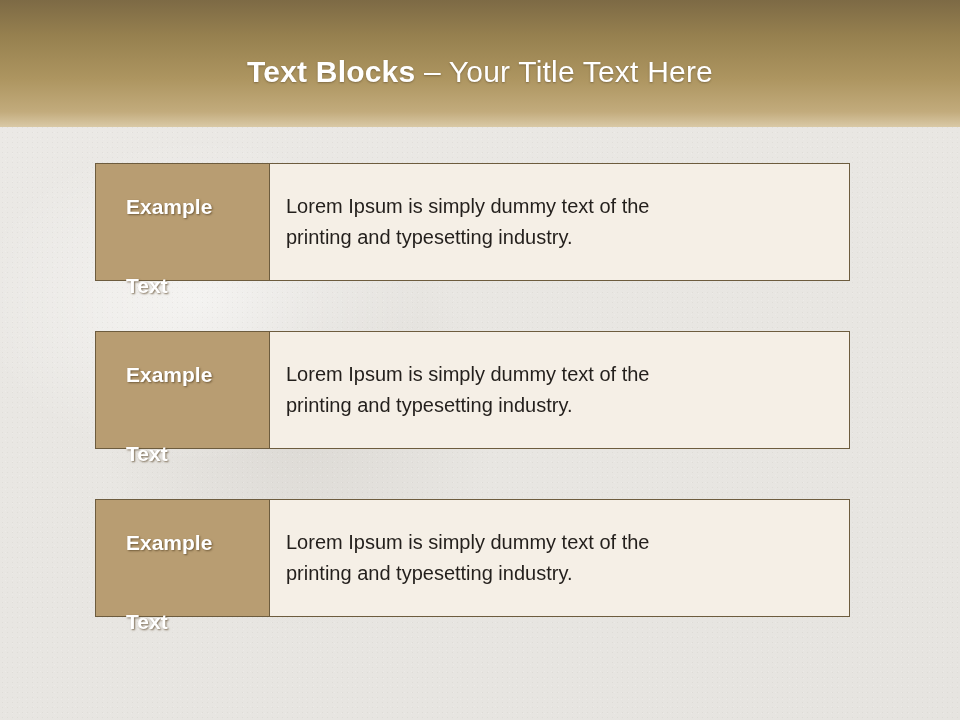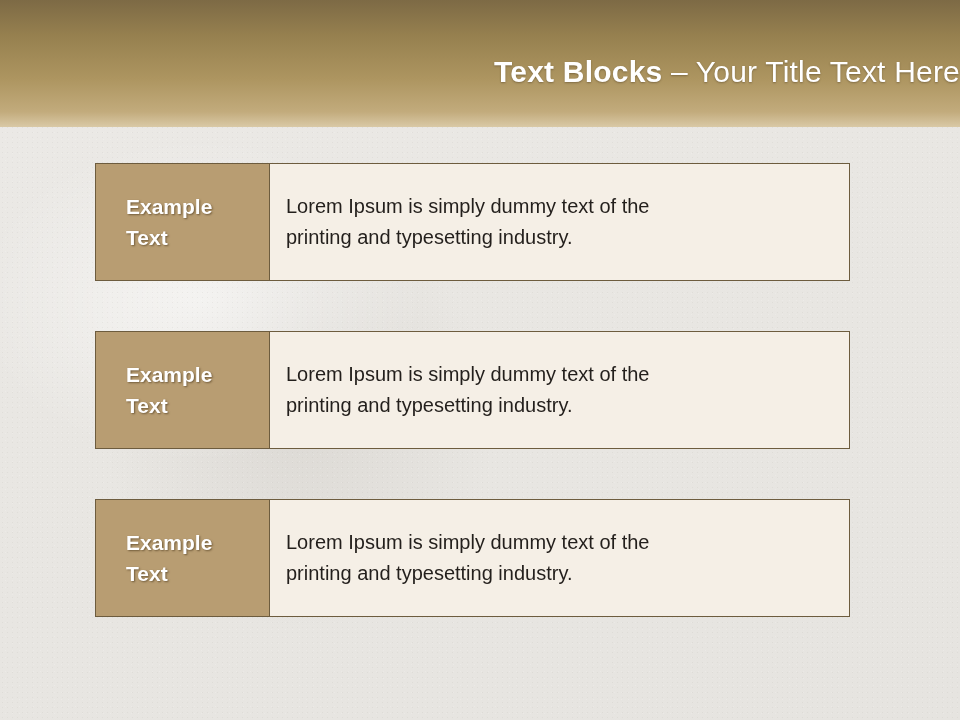--- a/index.html
+++ b/index.html
@@ -42,21 +42,21 @@
     width: 960px;
     height: 127px;
     background: linear-gradient(180deg, #7d6a45 0%, #96804f 28%, #ad9560 62%, #c2ab7c 88%, #d9c9a6 100%);
     z-index: 3;
   }
   .header-title {
     position: absolute;
     left: 0;
     top: 54px;
     width: 960px;
-    text-align: right;
+    text-align: center;
     font-size: 30px;
     line-height: 36px;
     color: #ffffff;
     letter-spacing: 0.2px;
     text-shadow: 0 1px 2px rgba(70,55,30,0.45);
     white-space: nowrap;
   }
   .header-title .bold {
     font-weight: bold;
   }
@@ -97,20 +97,21 @@
     padding-left: 30px;
     padding-right: 10px;
   }
   .block-label span {
     display: block;
     font-size: 21px;
     font-weight: bold;
     line-height: 31px;
     color: #ffffff;
     text-shadow: 1px 1px 2px rgba(90,70,40,0.75);
+    margin-top: 48px;
   }
   .block-body {
     flex: 1;
     background: #f5efe6;
     display: flex;
     flex-direction: column;
     justify-content: center;
     padding-left: 16px;
     padding-right: 22px;
     box-sizing: border-box;

